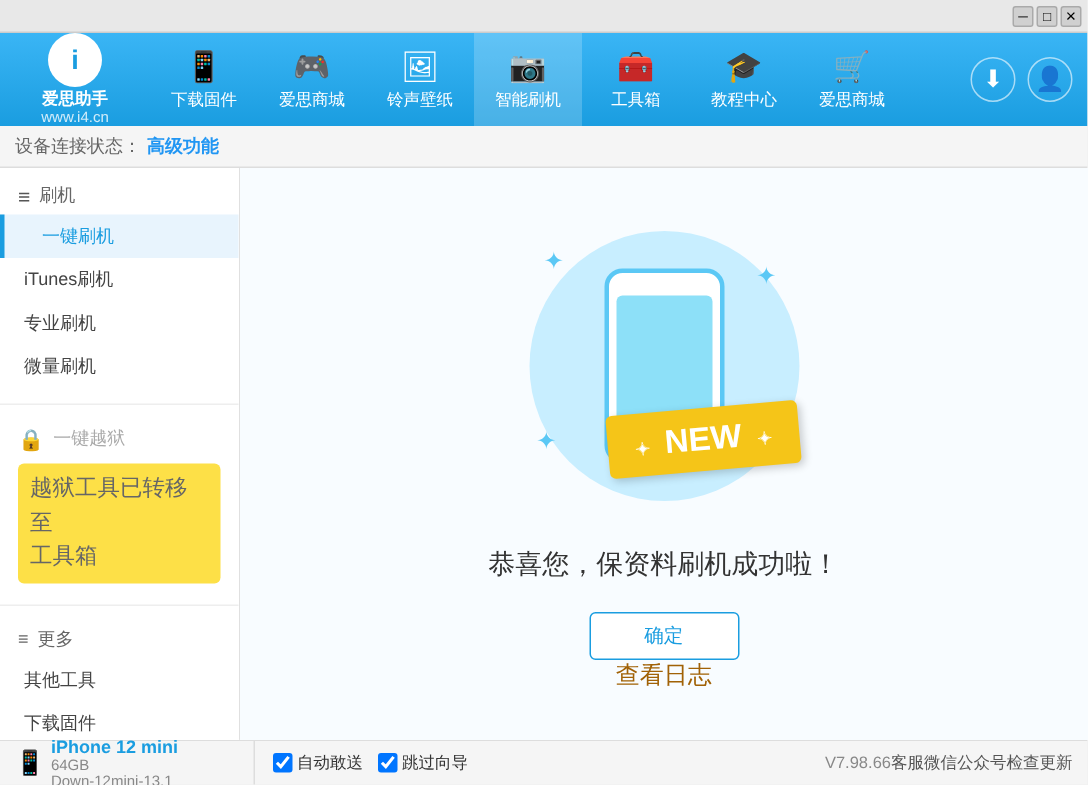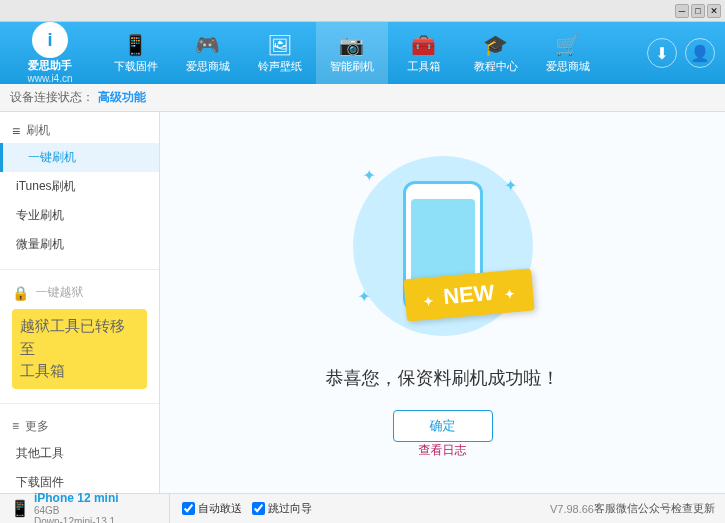--- a/index.html
+++ b/index.html
@@ -249,22 +249,22 @@
       height: 32px;
       border: 1px solid #1a9de0;
       background: #fff;
       color: #1a9de0;
       border-radius: 4px;
       cursor: pointer;
       font-size: 13px;
       margin-bottom: 0;
     }
     .guide-link {
-      color: #be185d;
-      font-size: 12px;
+      color: #a16207;
+      font-size: 16px;
       cursor: pointer;
       text-decoration: none;
     }
 
     
     .bottom-bar {
       height: 30px;
       background: #f5f5f5;
       border-top: 1px solid #ddd;
       display: flex;

